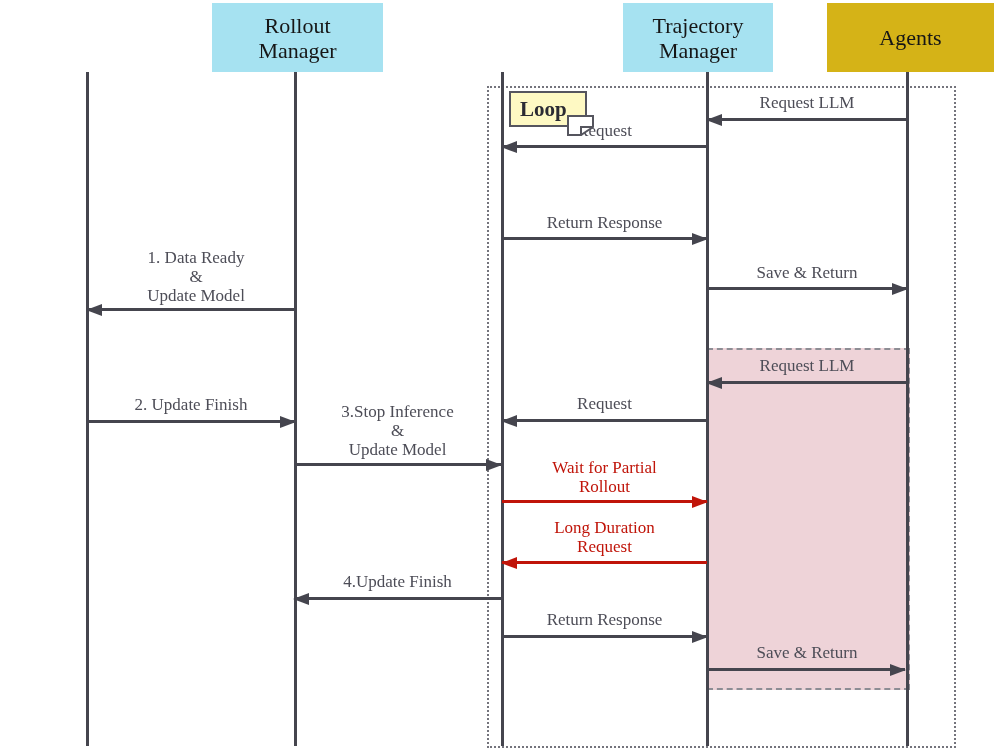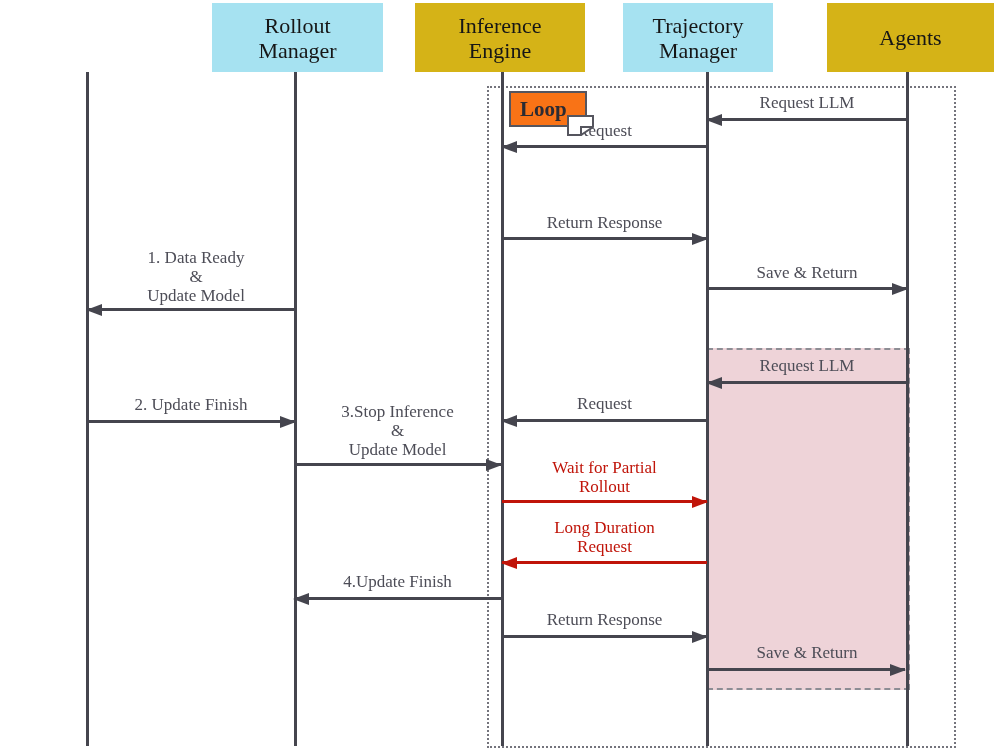--- a/index.html
+++ b/index.html
@@ -36,21 +36,21 @@
     display:flex; align-items:center; justify-content:center;
     font-size:22px; line-height:25px; color:#161616; text-align:center;
   }
   .participant span { white-space:pre-line; }
   .p-yellow { background:#d5b317; }
   .p-cyan   { background:#a6e2f1; }
 
   
   .loop-tag {
     position:absolute; left:509px; top:91px; width:78px; height:36px;
-    background:#f97316; border:2px solid #55555e;
+    background:#fef9c3; border:2px solid #55555e;
     font-weight:bold; font-size:21px; color:#2b2b33;
     display:flex; align-items:center; padding-left:9px; box-sizing:border-box;
   }
   .loop-tag svg { position:absolute; left:56px; top:22px; }
 
   
   .msg-label {
     position:absolute; text-align:center; font-size:17px; line-height:19px;
     color:#4d4d57; white-space:pre-line;
   }
@@ -128,24 +128,20 @@
   <div class="msg-label" style="left:502px;top:610px;width:205px">Return Response</div>
   <div class="arrow right" style="left:502px;top:635px;width:205px"></div>
 
   <div class="msg-label" style="left:707px;top:643px;width:200px">Save &amp; Return</div>
   <div class="arrow right" style="left:707px;top:668px;width:198px"></div>
 
   <div class="participant p-cyan" style="left:212px;width:171px">
     <span>Rollout
 Manager</span>
   </div>
-  <div class="participant p-yellow" style="left:415px;width:170px">
-    <span>Inference
-Engine</span>
-  </div>
   <div class="participant p-cyan" style="left:623px;width:150px">
     <span>Trajectory
 Manager</span>
   </div>
   <div class="participant p-yellow" style="left:827px;width:167px">
     <span>Agents</span>
   </div>
 
   <div class="loop-tag">
     <span>Loop</span>

